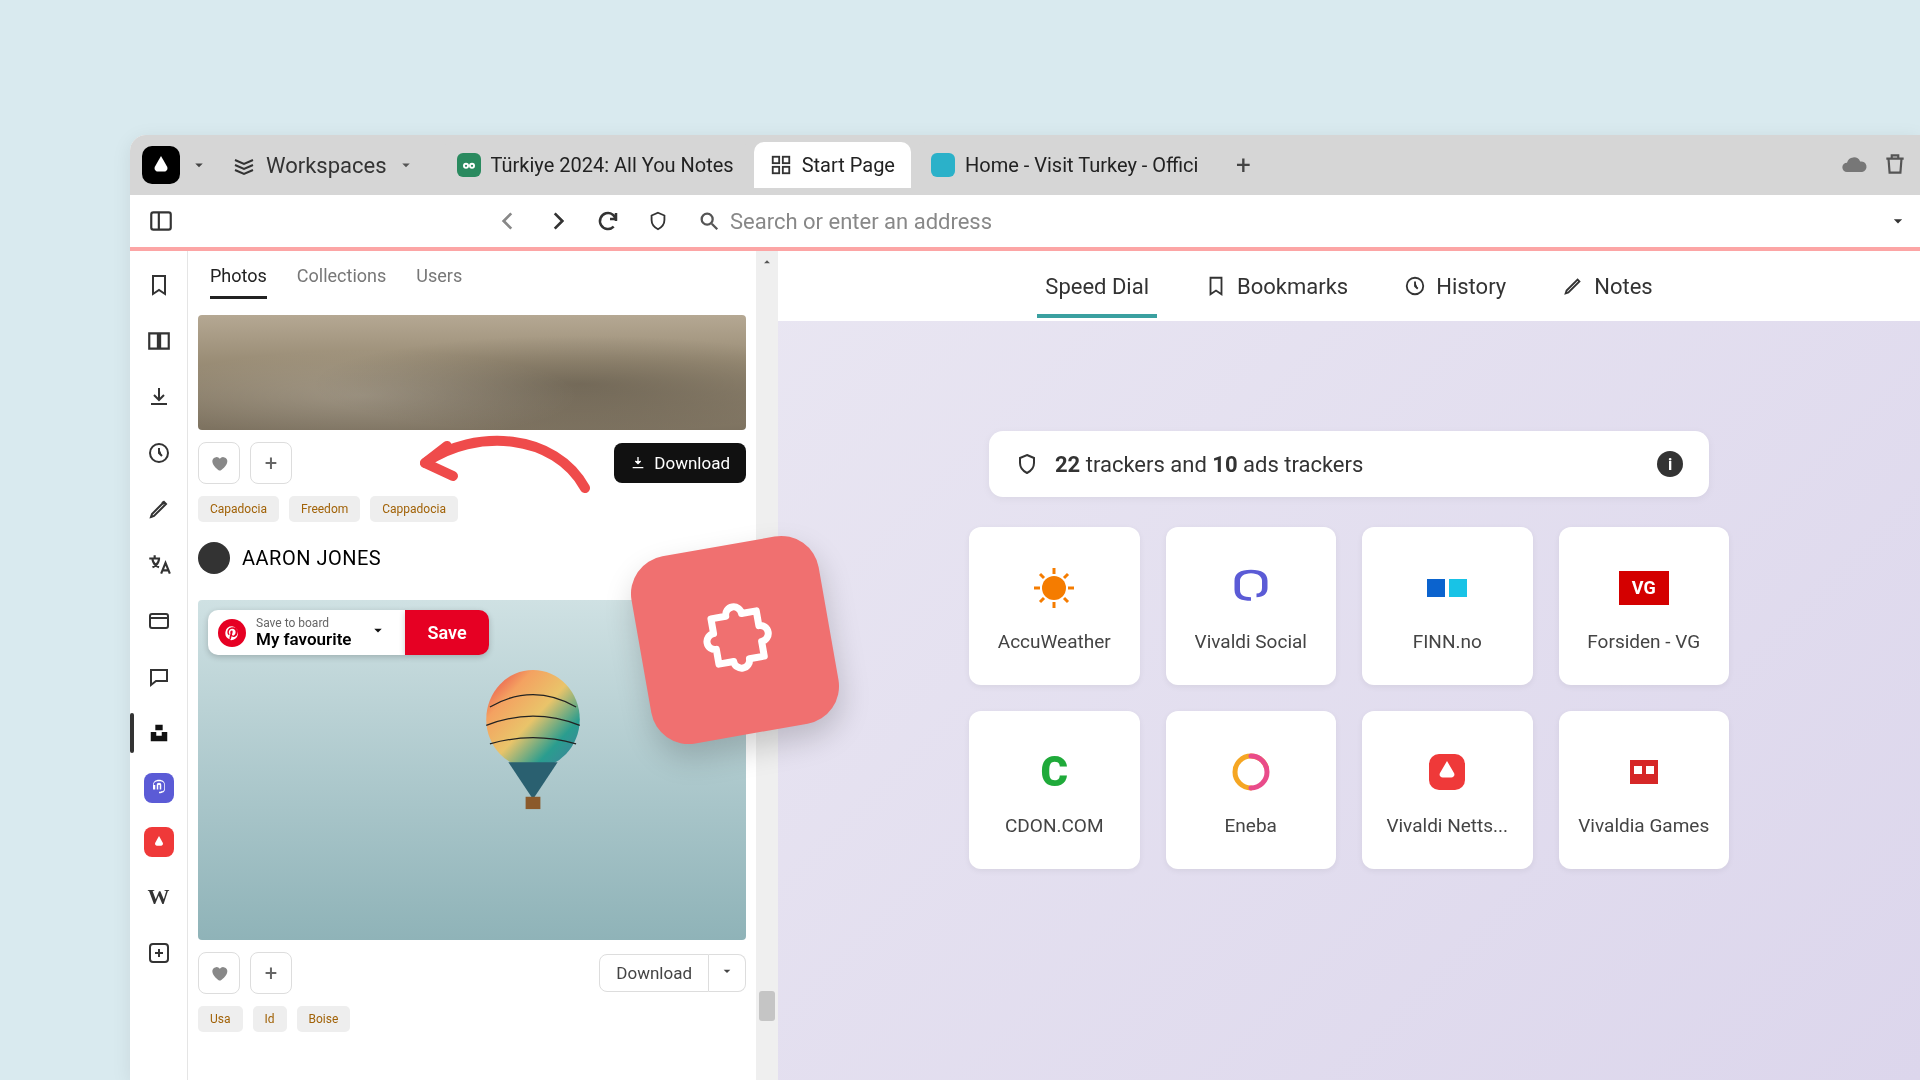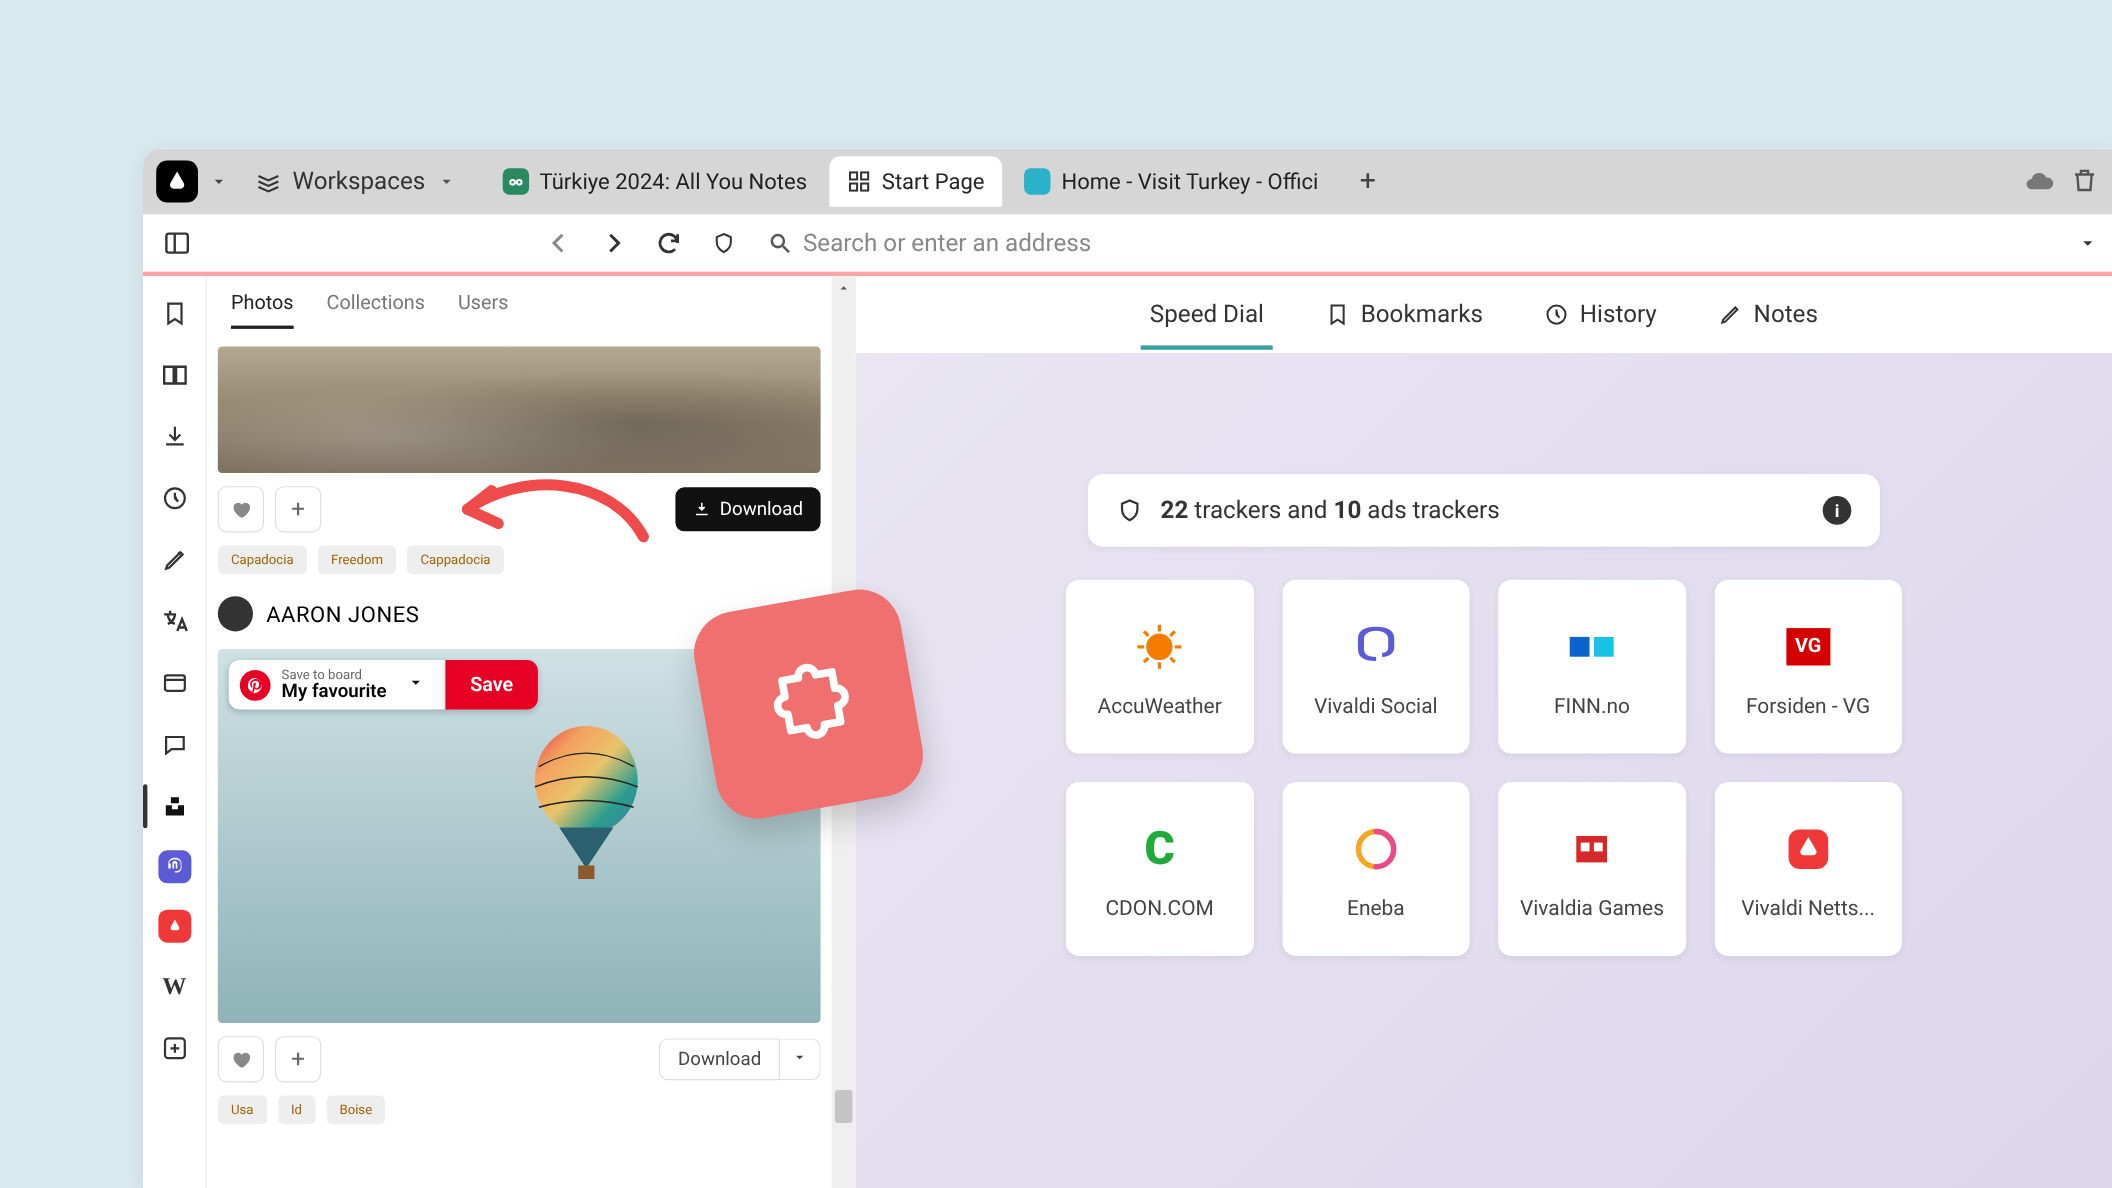--- a/index.html
+++ b/index.html
@@ -34,21 +34,21 @@
 .card{margin:8px 10px 0 10px}
 .hero{height:115px;background:linear-gradient(180deg,#b5a893 0%,#9a8d76 40%,#7d7260 100%);border-radius:4px;position:relative;overflow:hidden}
 .hero::after{content:"";position:absolute;inset:0;background:radial-gradient(ellipse at 30% 70%,rgba(255,255,255,.15),transparent 40%),radial-gradient(ellipse at 70% 60%,rgba(0,0,0,.2),transparent 50%)}
 .row{display:flex;align-items:center;gap:10px;padding:12px 0}
 .iconbtn{width:42px;height:42px;border:1px solid #ddd;border-radius:8px;display:flex;align-items:center;justify-content:center;color:#666;background:#fff}
 .dlbtn{margin-left:auto;background:#111;color:#fff;border-radius:8px;padding:10px 16px;display:flex;align-items:center;gap:8px;font-size:17px}
 .tags{display:flex;gap:10px;flex-wrap:wrap}
 .tag{background:#eee;padding:6px 12px;border-radius:5px;font-size:12px;color:#a16207}
 .author{display:flex;align-items:center;gap:12px;padding:20px 10px 10px}
 .avatar{width:32px;height:32px;border-radius:50%;background:#333}
-.pin{margin:6px 10px 0 10px;position:relative}
+.pin{margin:16px 10px 0 10px;position:relative}
 .pin-hdr{position:absolute;top:10px;left:10px;display:flex;gap:0;z-index:2}
 .pin-board{background:#fff;border-radius:10px 0 0 10px;display:flex;align-items:center;gap:10px;padding:6px 10px;box-shadow:0 2px 6px rgba(0,0,0,.2)}
 .pin-ico{width:28px;height:28px;background:#e60023;border-radius:50%;display:flex;align-items:center;justify-content:center;color:#fff;font-weight:bold}
 .pin-txt{display:flex;flex-direction:column;line-height:1.1}
 .pin-txt small{font-size:12px;color:#666}
 .pin-txt span{font-size:17px;font-weight:600}
 .pin-caret{padding:0 8px;color:#333}
 .pin-save{background:#e60023;color:#fff;padding:12px 22px;border-radius:0 10px 10px 0;font-size:18px;font-weight:600;box-shadow:0 2px 6px rgba(0,0,0,.2)}
 .balloon-img{height:340px;background:linear-gradient(180deg,#cfe1e3 0%,#a8c5c9 60%,#8fb3b8 100%);border-radius:4px;position:relative;overflow:hidden}
 .balloon{position:absolute;left:270px;top:70px;width:130px;height:160px}
@@ -414,57 +414,57 @@
             <div class="ico">
               <svg width="44" height="30" viewBox="0 0 44 30">
                 <rect x="2" y="6" width="18" height="18" fill="#0b63ce"></rect>
                 <rect x="24" y="6" width="18" height="18" fill="#18c3e6"></rect>
               </svg>
             </div>
             <span class="lbl">FINN.no</span>
           </div>
         <div class="tile">
             <div class="ico">
-              <div style="width:40px;height:34px;background:#d40000;color:#fff;font-weight:bold;font-size:18px;display:flex;align-items:center;justify-content:center">VG</div>
+              <div style="width:50px;height:34px;background:#d40000;color:#fff;font-weight:bold;font-size:18px;display:flex;align-items:center;justify-content:center">VG</div>
             </div>
             <span class="lbl">Forsiden - VG</span>
           </div>
         <div class="tile">
             <div class="ico">
               <span style="font-size:42px;font-weight:900;color:#1faa3a">C</span>
             </div>
             <span class="lbl">CDON.COM</span>
           </div>
         <div class="tile">
             <div class="ico">
               <svg width="40" height="40" viewBox="0 0 40 40">
                 <path d="M20 4a16 16 0 100 32 16 16 0 000-32z" fill="none" stroke="#f5a623" stroke-width="5" stroke-linecap="round" stroke-dasharray="50 30"></path>
                 <path d="M20 4a16 16 0 010 32" fill="none" stroke="#e94b8a" stroke-width="5" stroke-linecap="round"></path>
               </svg>
             </div>
             <span class="lbl">Eneba</span>
+          </div>
+        <div class="tile">
+            <div class="ico">
+              <svg width="44" height="44" viewBox="0 0 44 44">
+                <rect x="4" y="4" width="36" height="36" rx="10" fill="#ef3939"></rect>
+                <path fill="#fff" d="M22 11l7 12c1.2 2-.3 4.5-2.7 4.5h-8.6c-2.4 0-3.9-2.5-2.7-4.5L22 11z"></path>
+              </svg>
+            </div>
+            <span class="lbl">Vivaldi Netts...</span>
           </div>
         <div class="tile">
             <div class="ico">
               <svg width="40" height="40" viewBox="0 0 40 40">
                 <rect x="6" y="8" width="28" height="24" fill="#d62828"></rect>
                 <rect x="10" y="14" width="8" height="8" fill="#fff"></rect>
                 <rect x="22" y="14" width="8" height="8" fill="#fff"></rect>
               </svg>
             </div>
             <span class="lbl">Vivaldia Games</span>
-          </div>
-        <div class="tile">
-            <div class="ico">
-              <svg width="44" height="44" viewBox="0 0 44 44">
-                <rect x="4" y="4" width="36" height="36" rx="10" fill="#ef3939"></rect>
-                <path fill="#fff" d="M22 11l7 12c1.2 2-.3 4.5-2.7 4.5h-8.6c-2.4 0-3.9-2.5-2.7-4.5L22 11z"></path>
-              </svg>
-            </div>
-            <span class="lbl">Vivaldi Netts...</span>
           </div>
       </div>
     </div>
   </div>
 </div>
 
 <svg class="arrow-anno" viewBox="0 0 200 90">
   <path d="M180 70 C 150 15, 70 10, 20 45" fill="none" stroke="#ef4b4b" stroke-width="10" stroke-linecap="round"></path>
   <path d="M20 45 L42 28 M20 45 L48 58" fill="none" stroke="#ef4b4b" stroke-width="10" stroke-linecap="round"></path>
 </svg>

